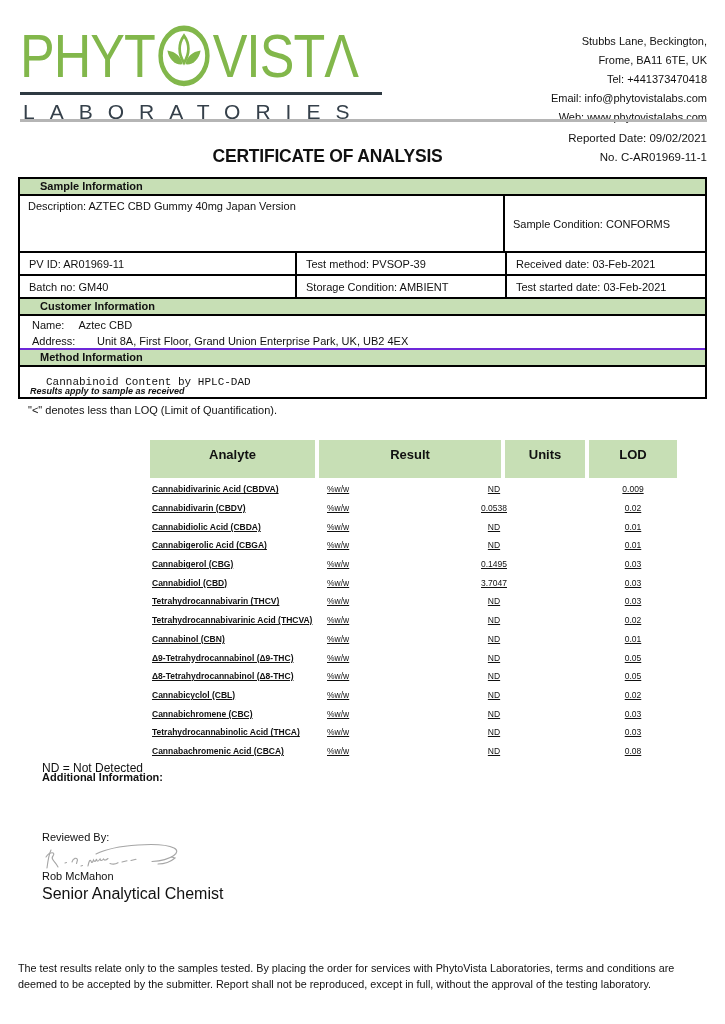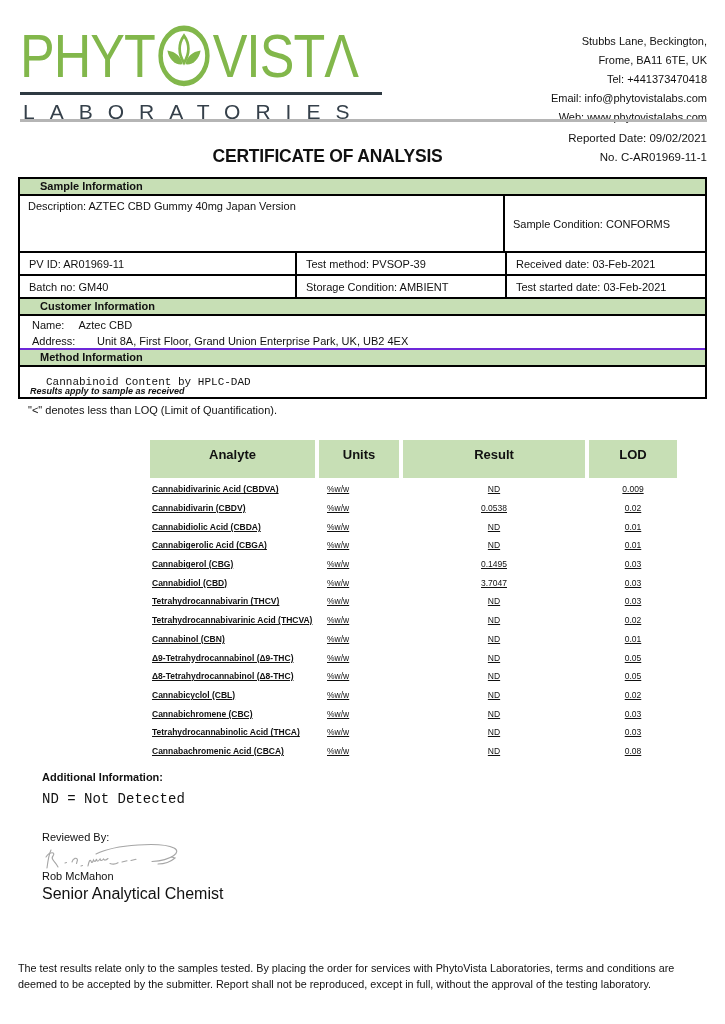--- a/index.html
+++ b/index.html
@@ -59,21 +59,21 @@
   .c1{width:80px;}
   .c2{width:182px;}
   .c3{width:88px;}
   .td{font-size:8.5px;white-space:nowrap;}
   .td.analyte{font-weight:bold;padding-left:2px;}
   .td.units{padding-left:8px;}
   .td.result,.td.lod{text-align:center;}
 
   
   .addl-title{position:absolute;left:42px;top:771px;font-size:11px;font-weight:bold;}
-  .addl-nd{position:absolute;left:42px;top:791px;font-size:14px;font-family:Liberation Mono, monospace;}
+  .addl-nd{position:absolute;left:42px;top:761px;font-size:12px;}
   .reviewed{position:absolute;left:42px;top:831px;font-size:11px;}
   .sig{position:absolute;left:38px;top:842px;}
   .reviewer-name{position:absolute;left:42px;top:870px;font-size:11px;}
   .reviewer-title{position:absolute;left:42px;top:885px;font-size:16px;}
   .footer{position:absolute;left:18px;top:960px;width:694px;font-size:10.8px;line-height:16px;}
 </style>
 </head>
 <body>
 
 <div class="page">
@@ -140,22 +140,22 @@
     <div class="bar">Method Information</div>
     <div class="method-cell">Cannabinoid Content by HPLC-DAD</div>
   </div>
 
   <div class="note-italic">Results apply to sample as received</div>
   <div class="note-loq">"&lt;" denotes less than LOQ (Limit of Quantification).</div>
 
   <div class="results">
     <div class="thead">
         <div class="th c0">Analyte</div>
+        <div class="th c2">Result</div>
         <div class="th c1">Units</div>
-        <div class="th c2">Result</div>
         <div class="th c3">LOD</div>
       </div>
     <div class="tbody">
         <div class="tr">
           <div class="td c0 analyte">Cannabidivarinic Acid (CBDVA)</div>
           <div class="td c1 units">%w/w</div>
           <div class="td c2 result">ND</div>
           <div class="td c3 lod">0.009</div>
         </div>
         <div class="tr">

